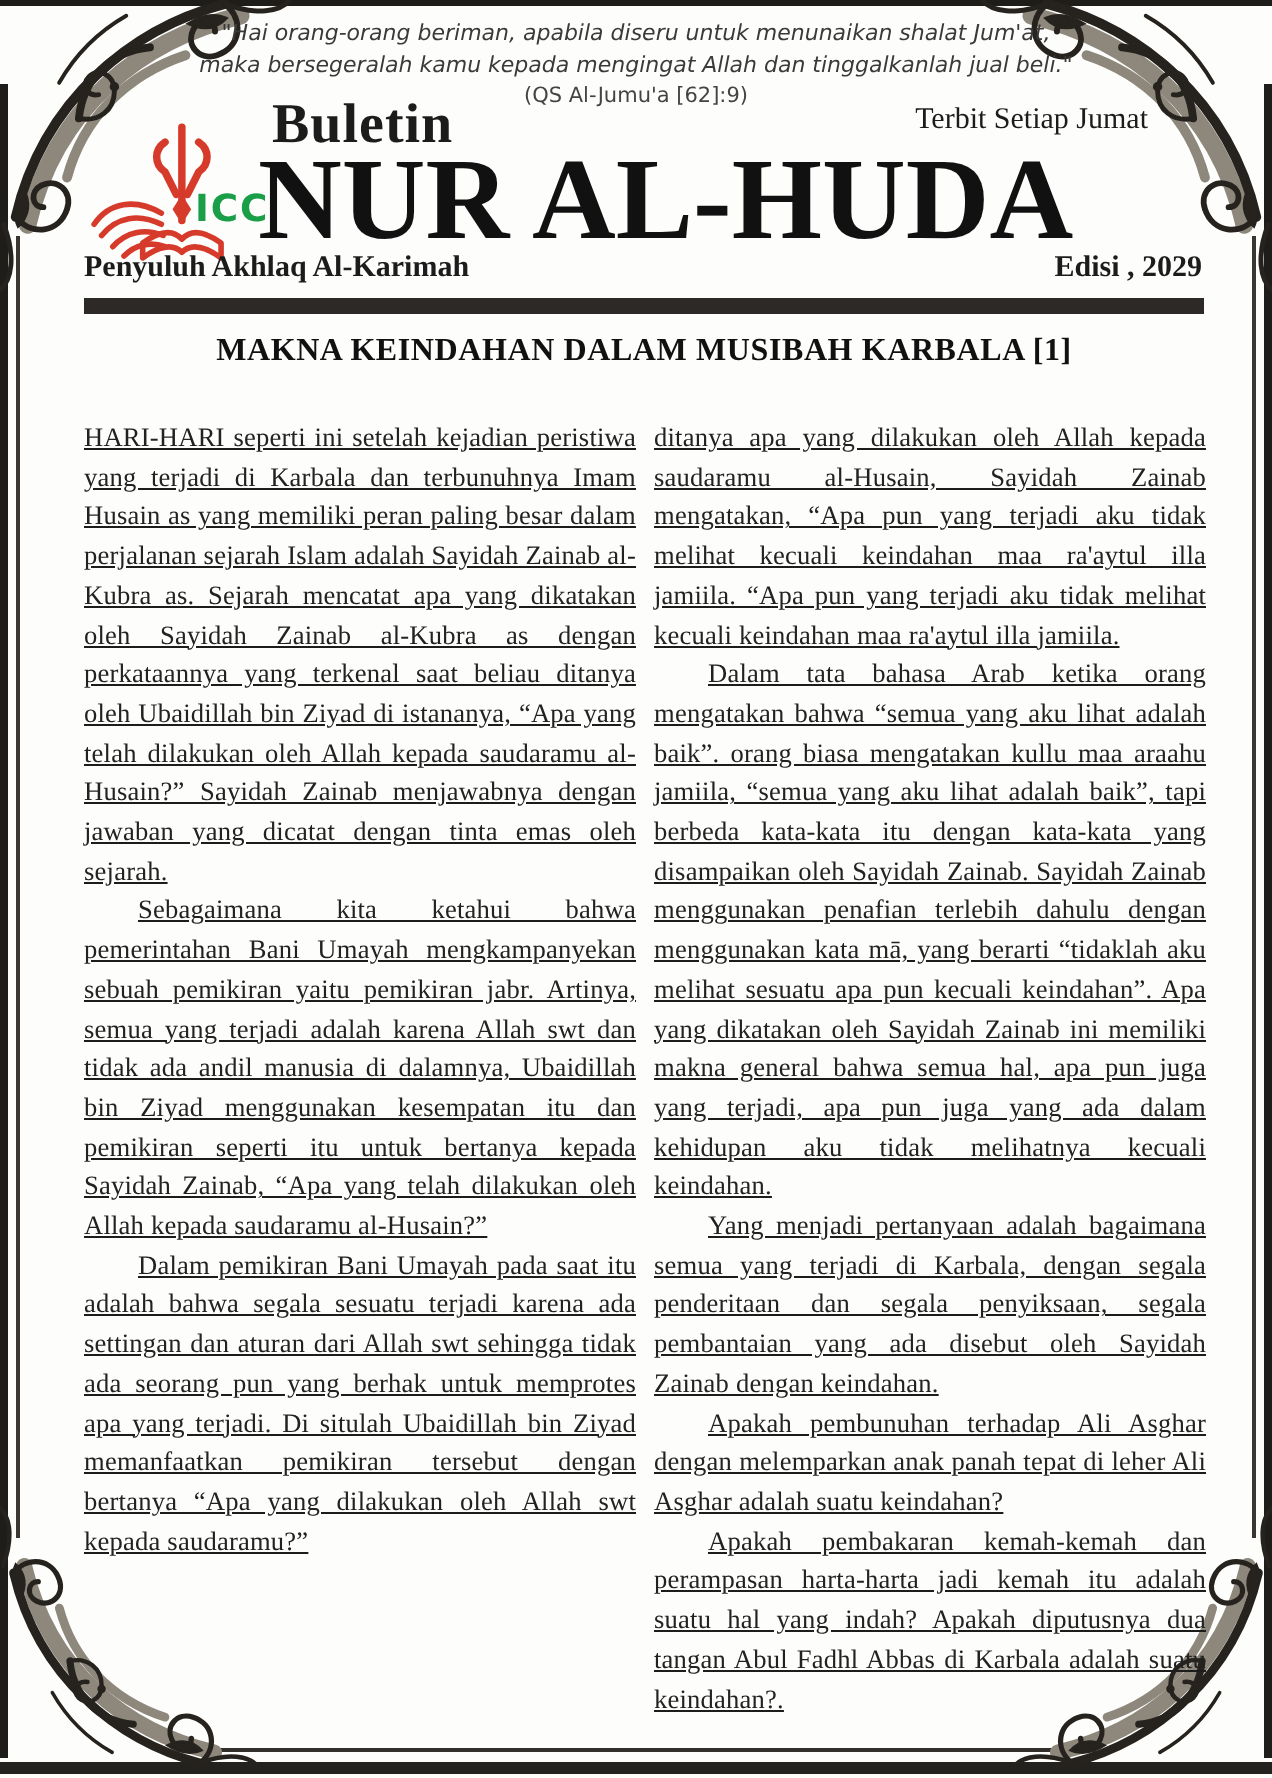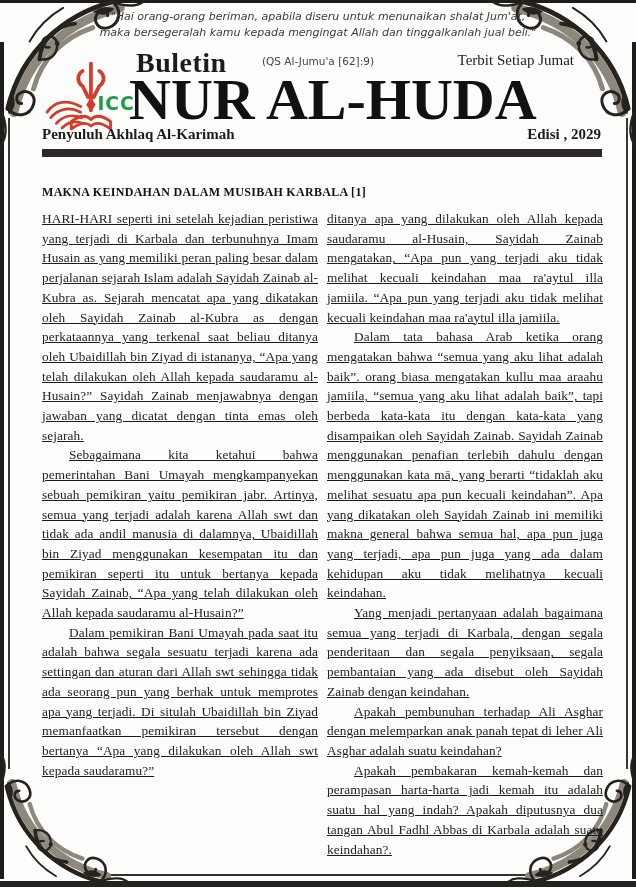--- a/index.html
+++ b/index.html
@@ -21,33 +21,33 @@
   .corner{position:absolute; width:148px; height:148px;}
   .corner svg{width:100%; height:100%;}
   .corner-tl{top:-2px; left:-2px;}
   .corner-tr{top:-2px; right:-2px; transform:scaleX(-1);}
   .corner-bl{bottom:4px; left:-2px; transform:scaleY(-1); width:132px; height:132px;}
   .corner-br{bottom:4px; right:-2px; transform:scale(-1,-1); width:132px; height:132px;}
   
   .quote-block{position:absolute; top:9px; left:60px; right:60px; text-align:center;
     font-family:"DejaVu Sans", sans-serif; font-style:italic; font-size:11px;
     line-height:15.5px; color:#3a3a3a;}
-  .quote-src{font-style:normal; font-size:10.5px; color:#444; margin-top:14px;}
+  .quote-src{font-style:normal; font-size:10.5px; color:#444; margin-top:1px;}
   .kicker{position:absolute; top:47px; left:136px; font-size:28px; font-weight:bold; letter-spacing:.5px;}
   .schedule{position:absolute; top:52px; right:62px; font-size:15px; font-weight:normal;}
   .masthead-title{position:absolute; top:66px; left:129px; font-size:58px; font-weight:bold;
     letter-spacing:0px; white-space:nowrap; color:#111;}
   .logo{position:absolute; top:58px; left:42px; width:96px; height:84px;}
   .logo svg{width:100%; height:100%;}
   .tagline{position:absolute; top:126px; left:42px; font-size:15px; font-weight:bold;}
   .edition{position:absolute; top:126px; right:35px; font-size:15px; font-weight:bold;}
   .rule-thick{position:absolute; top:149px; left:42px; right:34px; height:8px; background:#2c2926;}
   
-  .headline{position:absolute; top:185px; left:42px; right:34px; text-align:left;
-    font-size:12px; font-weight:bold; letter-spacing:.3px; color:#111;}
+  .headline{position:absolute; top:167px; left:42px; right:34px; text-align:center;
+    font-size:16px; font-weight:bold; letter-spacing:.3px; color:#111;}
   .columns{position:absolute; top:209px; left:42px; right:33px; display:flex; gap:9px;}
   .col{flex:1 1 0; min-width:0;text-decoration:underline;}
   .col p{margin:0; text-align:justify; font-size:13.3px; line-height:19.7px;
     letter-spacing:.1px; color:#222;}
   .col p.indent{text-indent:27px;}
 </style>
 </head>
 <body>
 
 <div class="page">

